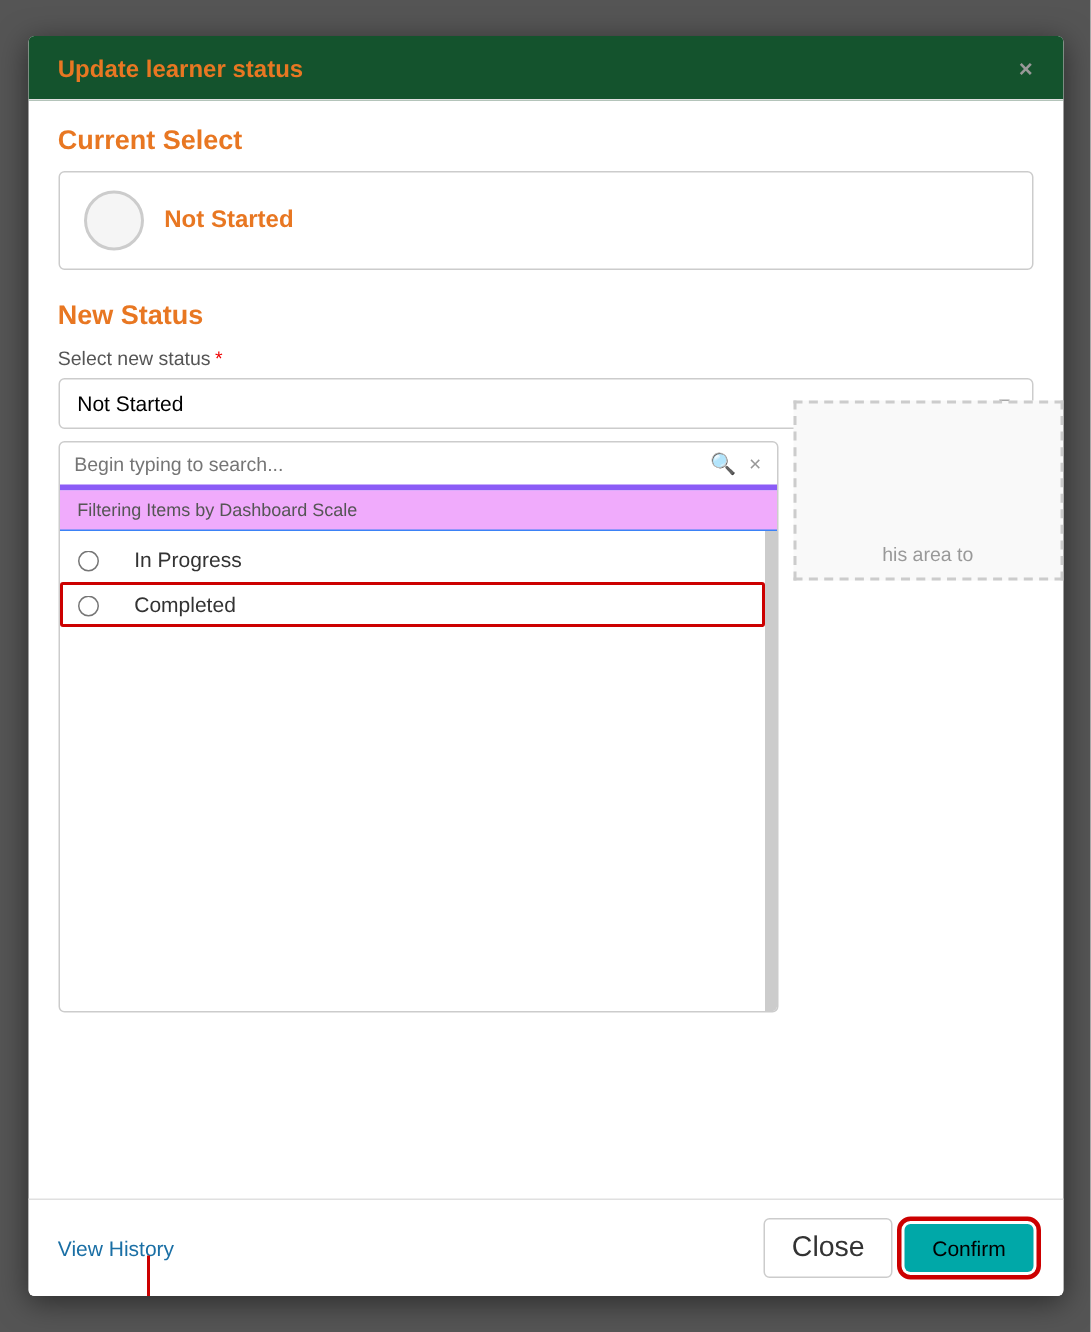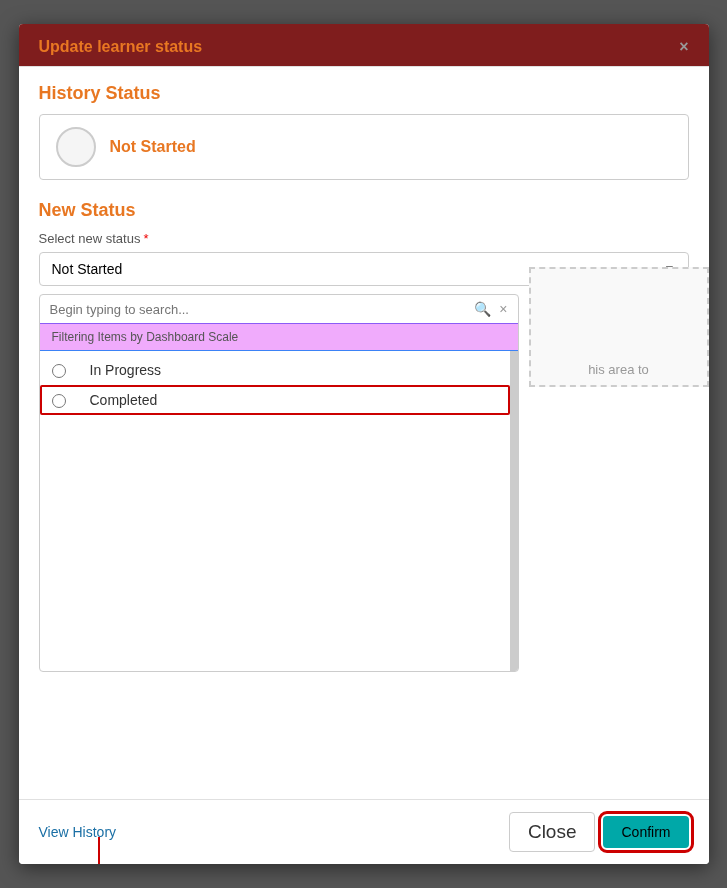--- a/index.html
+++ b/index.html
@@ -27,21 +27,21 @@
       border-radius: 4px;
       box-shadow: 0 4px 20px rgba(0,0,0,0.5);
       flex: 1;
       display: flex;
       flex-direction: column;
       overflow: hidden;
       position: relative;
     }
 
     .modal-header {
-      background: #7f1d1d;
+      background: #14532d;
       padding: 14px 20px 10px 20px;
       border-bottom: 1px solid #e0e0e0;
       display: flex;
       align-items: center;
       justify-content: space-between;
     }
 
     .modal-header h2 {
       color: #e87722;
       font-size: 16px;
@@ -130,21 +130,21 @@
       border: 1px solid #ccc;
       border-radius: 4px;
       background: #fff;
       overflow: hidden;
       width: 480px;
     }
 
     .search-row {
       display: flex;
       align-items: flex-end;
-      border-bottom: 1px solid #8b5cf6;
+      border-bottom: 4px solid #8b5cf6;
       padding: 6px 10px;
       gap: 8px;
     }
 
     .search-input {
       flex: 1;
       border: none;
       outline: none;
       font-size: 13px;
       color: #999;
@@ -294,21 +294,21 @@
 <div class="modal-backdrop">
   <div class="modal">
 
     <div class="modal-header">
       <h2>Update learner status</h2>
       <span class="close-icon">×</span>
     </div>
 
     <div class="modal-body">
 
-      <div class="section-title">History Status</div>
+      <div class="section-title">Current Select</div>
       <div class="current-status-box">
         <div class="status-circle"></div>
         <span class="status-label">Not Started</span>
       </div>
 
       <div class="new-status-section">
         <div class="section-title">New Status</div>
         <div class="field-label">
           <span>Select new status</span><span class="required-star">*</span>
         </div>

